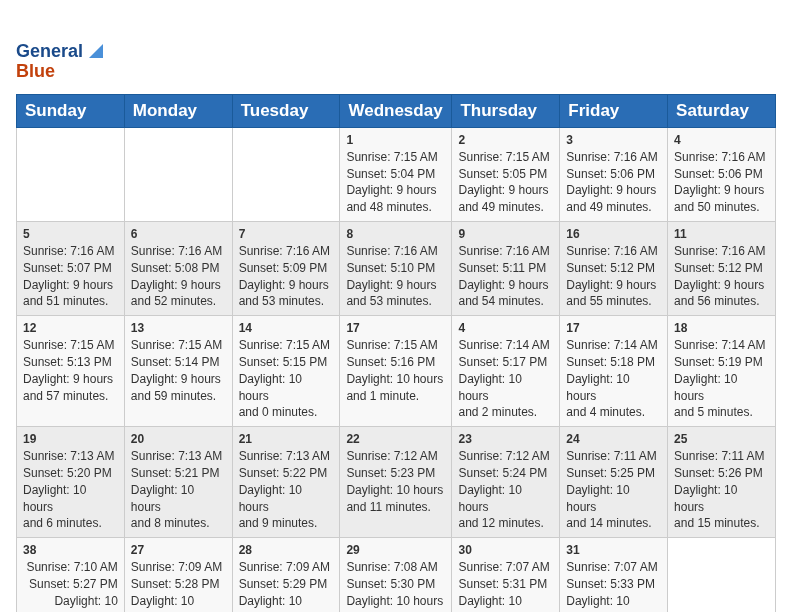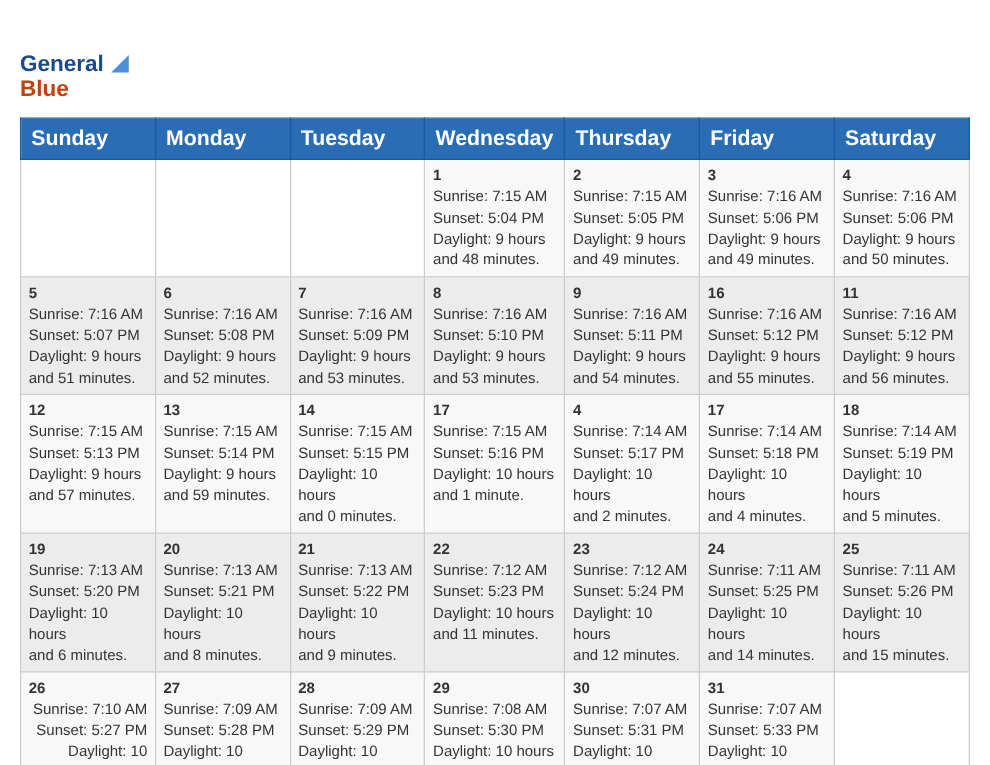--- a/index.html
+++ b/index.html
@@ -296,21 +296,21 @@
         <td>
           <span class="day-num">25</span>
           <div class="day-info" style="white-space: pre-line;">Sunrise: 7:11 AM
 Sunset: 5:26 PM
 Daylight: 10 hours
 and 15 minutes.</div>
         </td>
       </tr>
       <tr>
         <td>
-          <span class="day-num">26</span>
+          <span class="day-num">38</span>
           <div class="day-info" style="white-space: pre-line; text-align: right;">Sunrise: 7:10 AM
 Sunset: 5:27 PM
 Daylight: 10 hours
 and 17 minutes.</div>
         </td>
         <td>
           <span class="day-num">27</span>
           <div class="day-info" style="white-space: pre-line;">Sunrise: 7:09 AM
 Sunset: 5:28 PM
 Daylight: 10 hours

